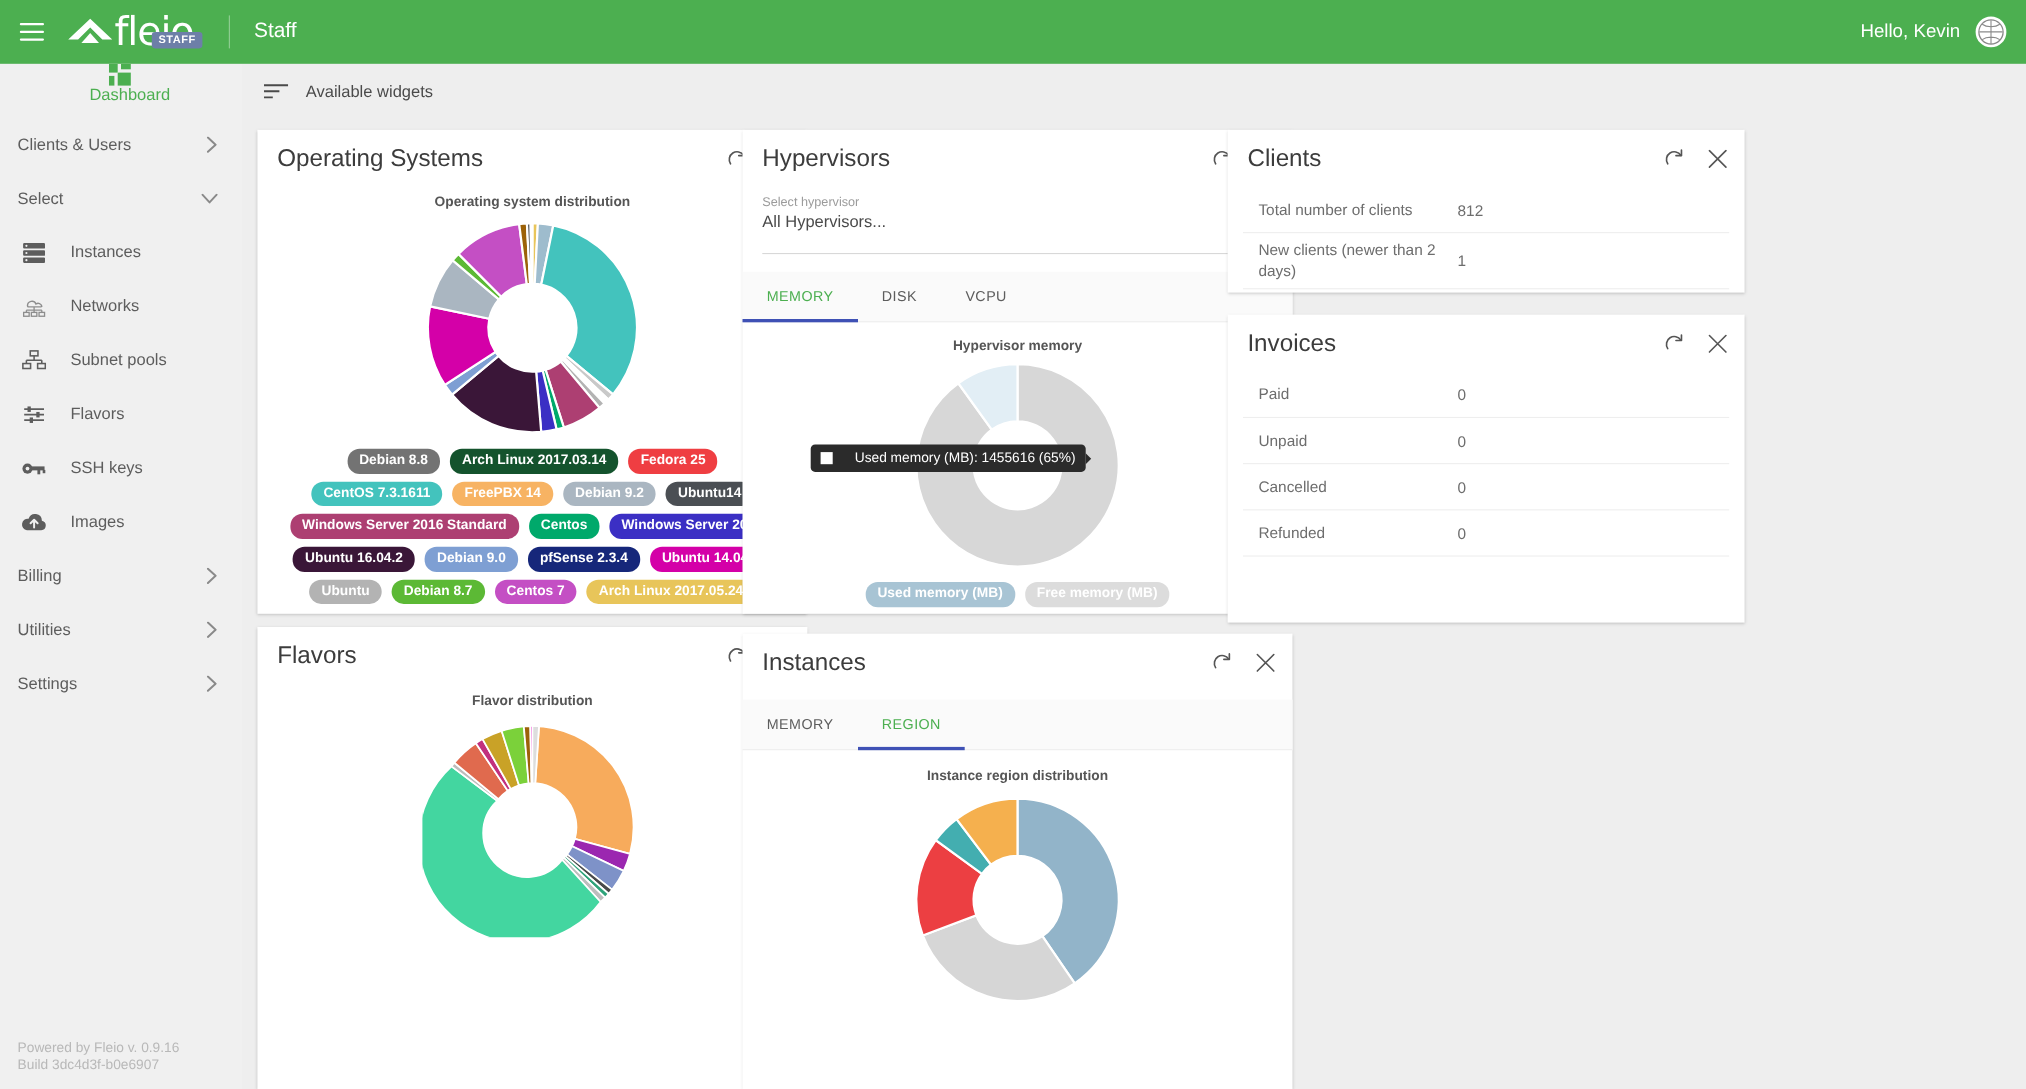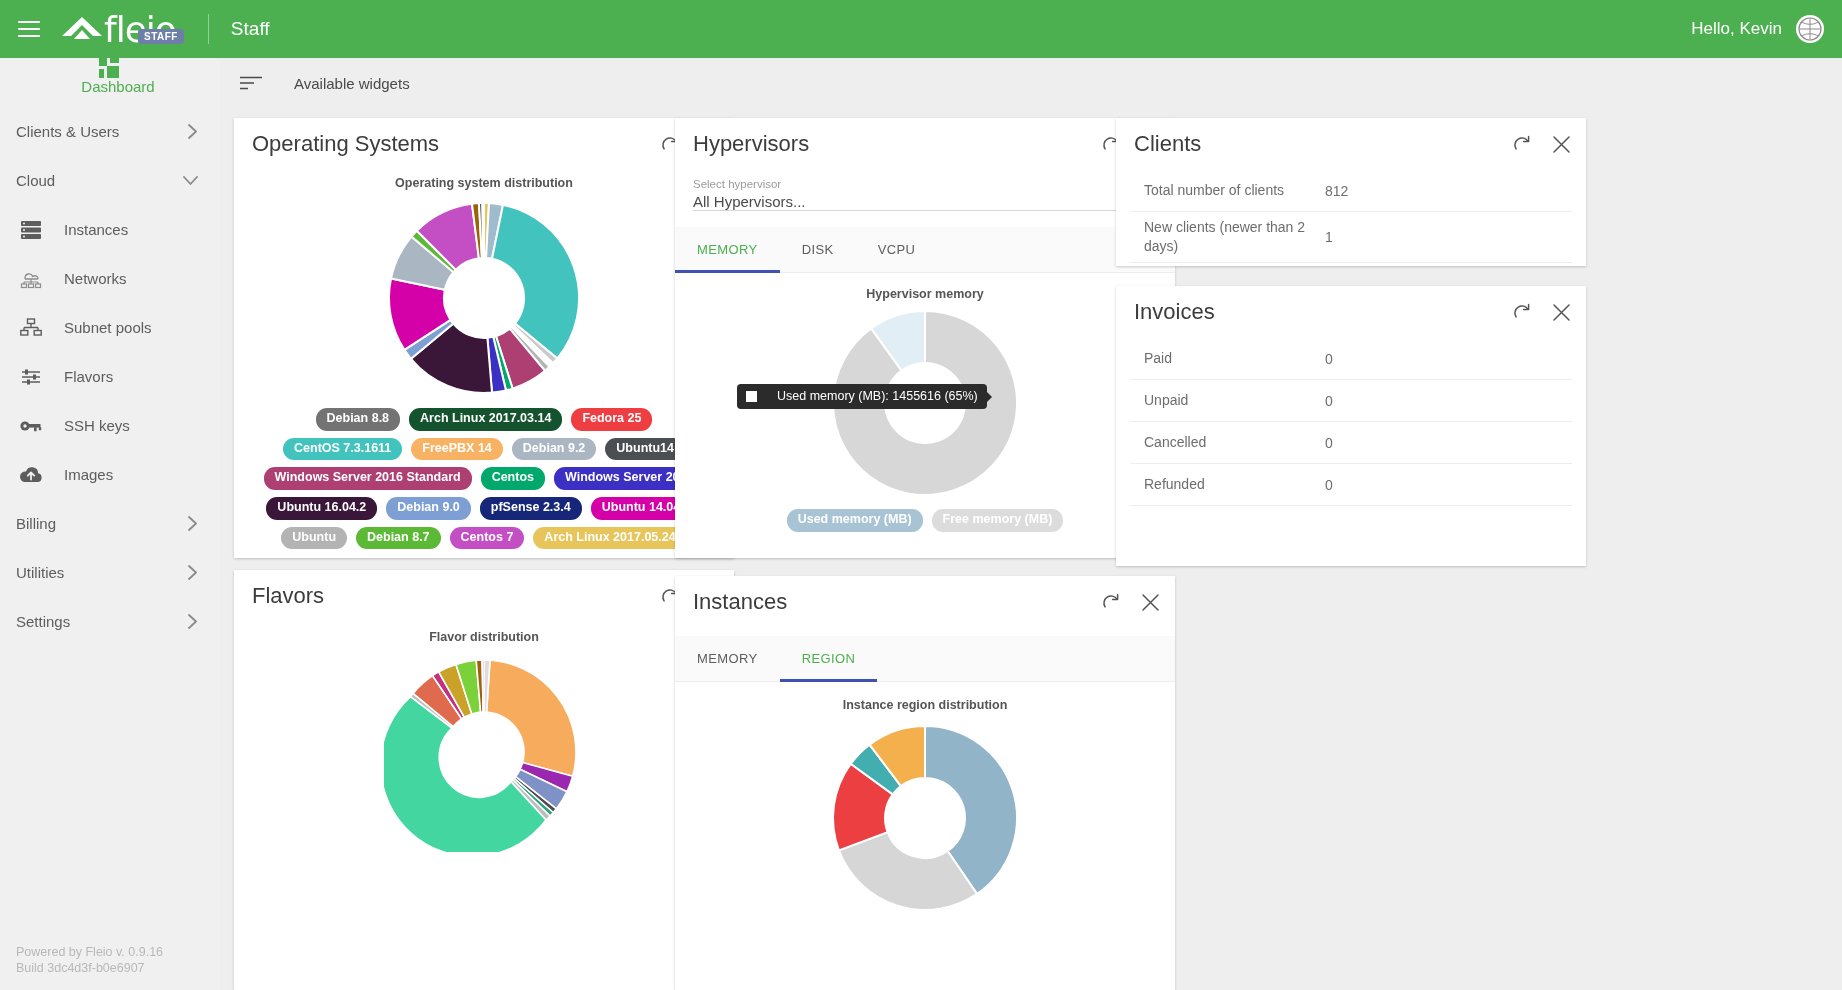--- a/index.html
+++ b/index.html
@@ -53,21 +53,21 @@
   .nav-label { white-space: nowrap; }
   .nav-arrow { position: absolute; right: 22px; color: #8a8a8a; font-size: 13px; display: flex; }
   .nav-noicon { padding-left: 16px; }
   .footer-note {
     position: absolute; bottom: 14px; left: 16px; color: #b8b8b8;
     font-size: 12.5px; line-height: 1.28;
   }
 
   
   .content { position: absolute; top: 58px; left: 220px; width: 1622px; height: 932px; }
-  .widgets-bar { display: flex; align-items: center; height: 50px; padding-left: 20px; gap: 32px; }
+  .widgets-bar { display: flex; align-items: center; height: 50px; padding-left: 20px; gap: 16px; }
   .widgets-bar .sort-ico { display: flex; }
   .widgets-bar span { font-size: 15px; color: #4a4a4a; }
 
   
   .card {
     position: absolute; background: #fff;
     box-shadow: 0 1px 3px rgba(0,0,0,.13), 0 1px 2px rgba(0,0,0,.08);
   }
   .card-head {
     display: flex; align-items: center; height: 52px; padding: 0 16px 0 18px;
@@ -95,21 +95,21 @@
     color: #5d5d5d; letter-spacing: .4px; cursor: pointer; position: relative;
   }
   .tab.active { color: #4caf50; }
   .tab.active::after {
     content: ""; position: absolute; left: 0; right: 0; bottom: -1px; height: 3px; background: #3f51b5;
   }
 
   .field-label { font-size: 11.5px; color: #9b9b9b; padding: 0 0 3px; }
   .select-row {
     display: flex; align-items: center; border-bottom: 1px solid #d8d8d8;
-    padding-bottom: 0; cursor: pointer;
+    padding-bottom: 20px; cursor: pointer;
   }
   .select-val { font-size: 15px; color: #4a4a4a; }
   .select-caret { margin-left: auto; width: 0; height: 0;
     border-left: 5px solid transparent; border-right: 5px solid transparent;
     border-top: 5px solid #6b6b6b; }
 
   
   .kv-wrap { padding: 0 14px 8px; }
   .kv {
     display: flex; align-items: center; min-height: 42px;
@@ -181,21 +181,21 @@
   <div class="nav-item nav-noicon">
     <span class="nav-label">Clients &amp; Users</span>
     <span class="nav-arrow">
       <svg width="10" height="15" viewBox="0 0 10 15">
           <path d="M1 1l7 6.5L1 14" stroke="#8a8a8a" stroke-width="1.8" fill="none" stroke-linecap="round" stroke-linejoin="round"></path>
         </svg>
     </span>
   </div>
 
   <div class="nav-item nav-noicon">
-    <span class="nav-label">Cloud</span>
+    <span class="nav-label">Select</span>
     <span class="nav-arrow">
       <svg width="15" height="10" viewBox="0 0 15 10">
           <path d="M1 1l6.5 7L14 1" stroke="#8a8a8a" stroke-width="1.8" fill="none" stroke-linecap="round" stroke-linejoin="round"></path>
         </svg>
     </span>
   </div>
 
   <div class="nav-item">
     <span class="nav-ico">
       <svg width="20" height="18" viewBox="0 0 20 18">

